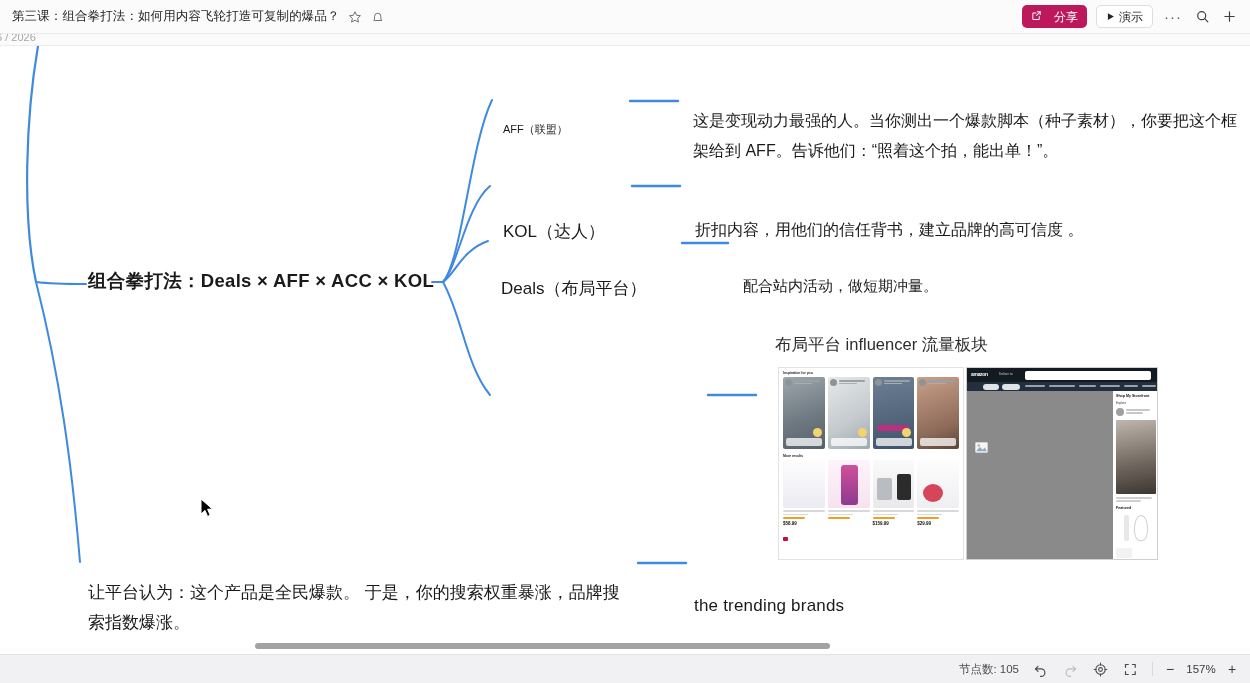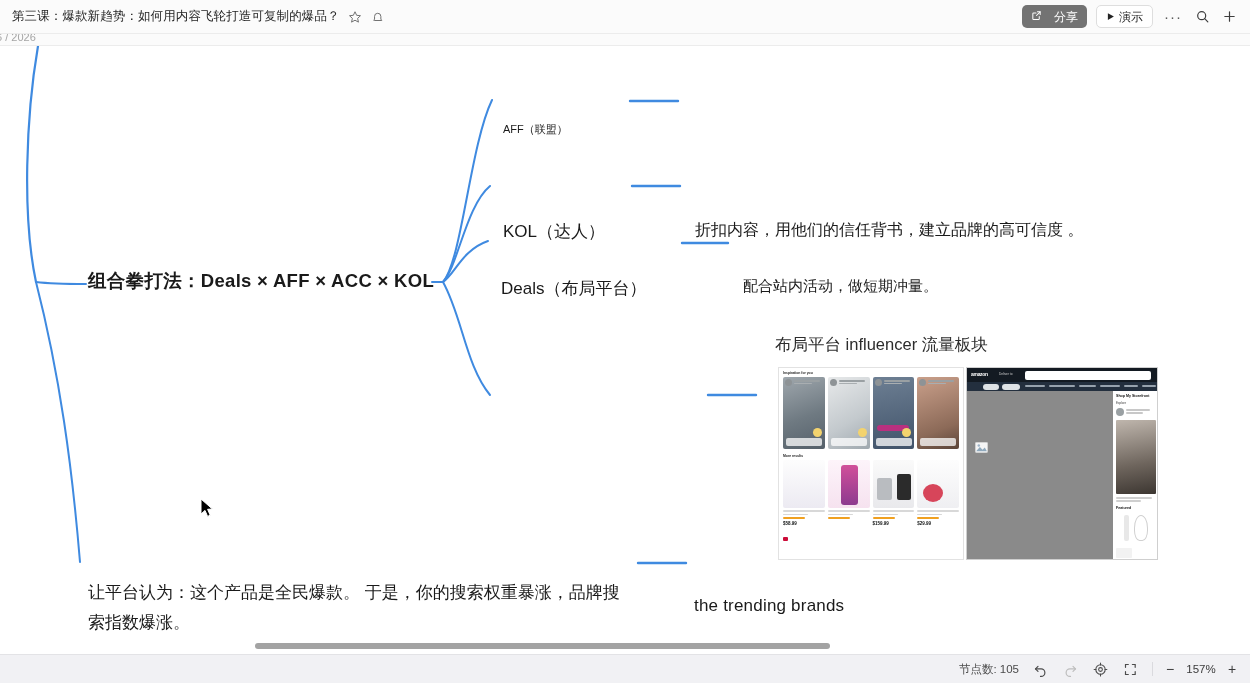--- a/index.html
+++ b/index.html
@@ -18,21 +18,21 @@
     display: flex; align-items: center;
   }
   .tb-left { display: flex; align-items: center; padding-left: 12px; gap: 7px; flex: 1; min-width: 0; }
   .doc-title {
     font-size: 12.5px; color: #1f1f1f; white-space: nowrap; letter-spacing: 0.1px;
   }
   .tb-icon { width: 16px; height: 16px; display: inline-flex; align-items: center; justify-content: center; color: #707070; cursor: pointer; }
   .tb-icon svg { display: block; }
   .tb-right { display: flex; align-items: center; gap: 9px; padding-right: 12px; }
   .btn-share {
-    background: #737373; color: #fff; font-size: 12px; border-radius: 5px;
+    background: #be185d; color: #fff; font-size: 12px; border-radius: 5px;
     height: 23px; padding: 0 9px; display: inline-flex; align-items: center; gap: 12px;
     cursor: pointer; border: none; line-height: 1;
   }
   .btn-present {
     background: #fff; color: #232323; font-size: 12px; border: 1px solid #dedede;
     border-radius: 5px; height: 23px; padding: 0 9px; display: inline-flex;
     align-items: center; gap: 4px; cursor: pointer; line-height: 1;
   }
   .tb-more { font-size: 15px; color: #5a5a5a; cursor: pointer; letter-spacing: 1px; padding: 0 2px; line-height: 10px; }
   .tb-plain { width: 18px; height: 18px; display: inline-flex; align-items: center; justify-content: center; color: #3d3d3d; cursor: pointer; }
@@ -152,21 +152,21 @@
   .zbtn { font-size: 14px; color: #3b3b3b; cursor: pointer; line-height: 1; width: 12px; text-align: center; }
   .zval { font-size: 11.5px; color: #3b3b3b; min-width: 34px; text-align: center; }
 </style>
 </head>
 <body>
 
 <div id="app">
 
   <div class="topbar">
     <div class="tb-left">
-      <span class="doc-title">第三课：爆款新趋势：如何用内容飞轮打造可复制的爆品？</span>
+      <span class="doc-title">第三课：组合拳打法：如何用内容飞轮打造可复制的爆品？</span>
       <span class="tb-icon">
         <svg width="14" height="14" viewBox="0 0 24 24" fill="none" stroke="currentColor" stroke-width="1.7" stroke-linejoin="round">
           <polygon points="12,3 14.8,9.1 21.4,9.8 16.5,14.3 17.9,20.8 12,17.5 6.1,20.8 7.5,14.3 2.6,9.8 9.2,9.1"></polygon>
         </svg>
       </span>
       <span class="tb-icon">
         <svg width="14" height="14" viewBox="0 0 24 24" fill="none" stroke="currentColor" stroke-width="1.7" stroke-linejoin="round">
           <path d="M5.5 18h13l-1.6-2.4V11a5.4 5.4 0 0 0-10.8 0v4.6L4.5 18"></path>
         </svg>
       </span>
@@ -232,20 +232,21 @@
         <line x1="632" y1="140" x2="680" y2="140"></line>
         <line x1="682" y1="197" x2="728" y2="197"></line>
         <line x1="708" y1="349" x2="756" y2="349"></line>
         <line x1="638" y1="517" x2="686" y2="517"></line>
       </g>
     </svg>
 
     <div class="node n-root">组合拳打法：Deals × AFF × ACC × KOL</div>
 
     <div class="node n-aff">AFF（联盟）</div>
+    <div class="node n-affdesc">这是变现动力最强的人。当你测出一个爆款脚本（种子素材），你要把这个框架给到 AFF。告诉他们：“照着这个拍，能出单！”。</div>
 
     <div class="node n-kol">KOL（达人）</div>
     <div class="node n-koldesc">折扣内容，用他们的信任背书，建立品牌的高可信度 。</div>
 
     <div class="node n-deals">Deals（布局平台）</div>
     <div class="node n-dealdesc">配合站内活动，做短期冲量。</div>
 
 
     <div class="node n-imgtitle">布局平台 influencer 流量板块</div>
 

